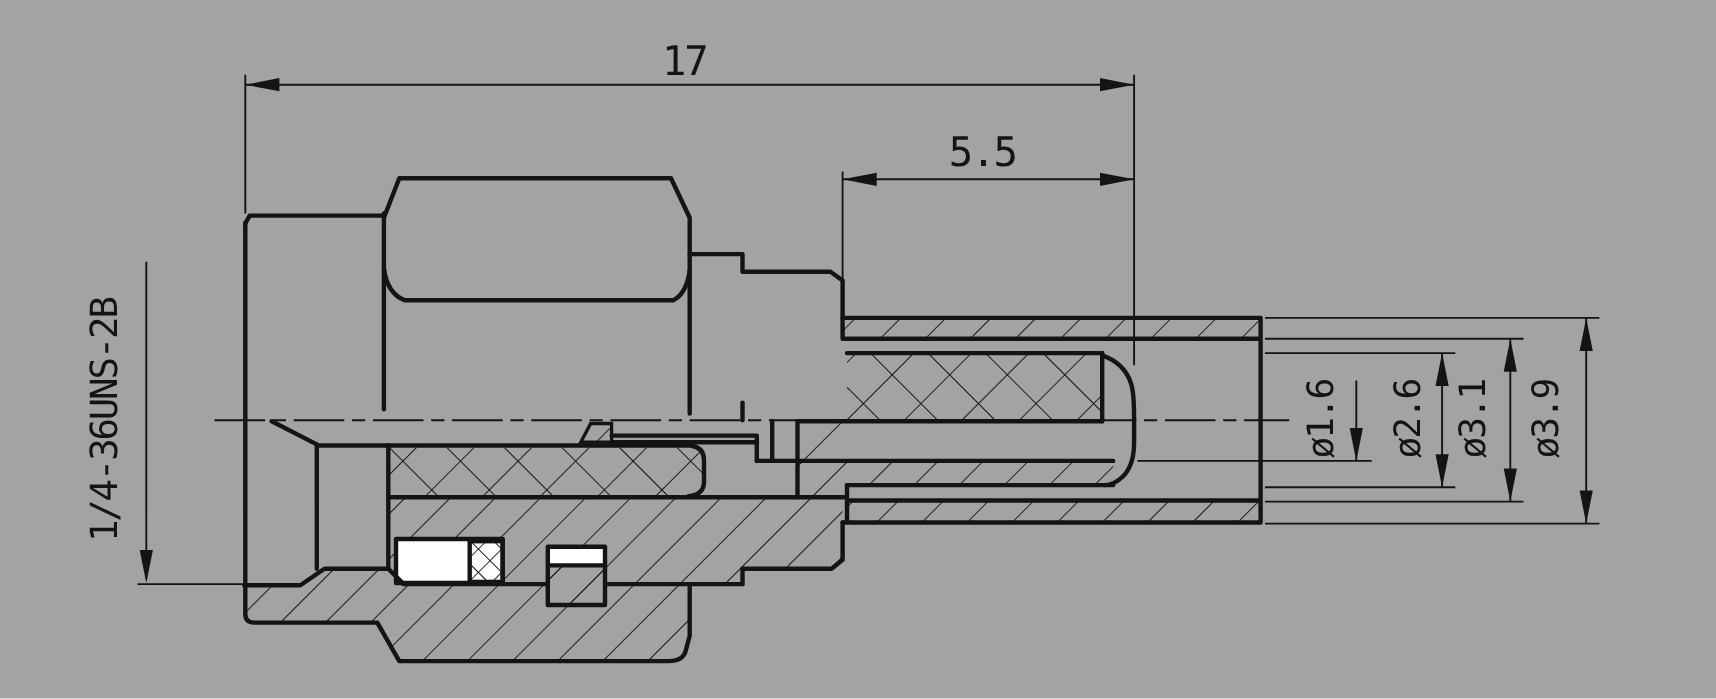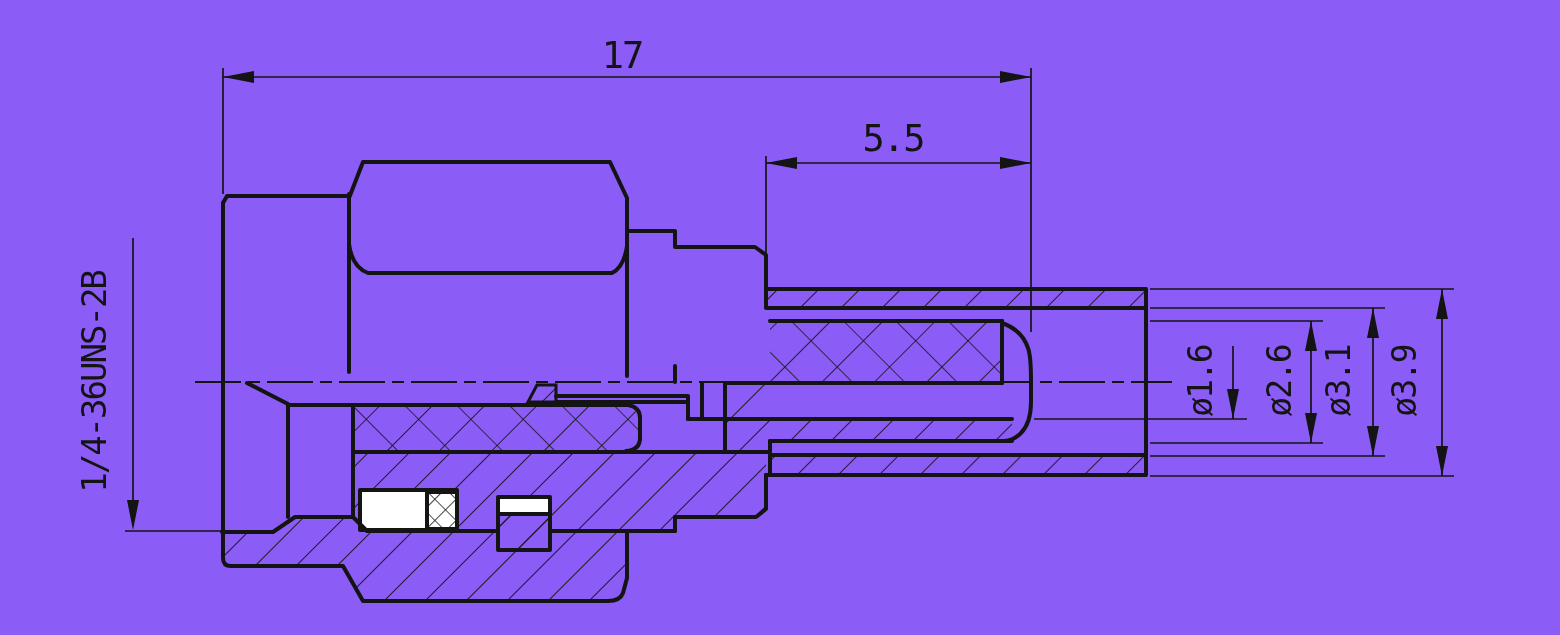--- a/index.html
+++ b/index.html
@@ -1,16 +1,16 @@
 <!DOCTYPE html>
 <html><head>
 <meta charset="utf-8">
 <style>
   html,body{margin:0;padding:0;background:#fff;}
-  .sheet{position:relative;width:1560px;height:635px;background:#8b5cf6;overflow:hidden;
+  .sheet{position:relative;width:1560px;height:635px;background:#a3a3a3;overflow:hidden;
          font-family:"DejaVu Sans Mono","Liberation Mono",monospace;}
   svg{display:block}
   text{fill:#141414;font-family:"DejaVu Sans Mono","Liberation Mono",monospace;}
   .dimtxt{font-size:37px;letter-spacing:-2px;}
   .diatxt{font-size:33px;letter-spacing:-2px;}
   .thrtxt{font-size:34px;letter-spacing:-2px;}
 </style>
 </head>
 <body>
 

